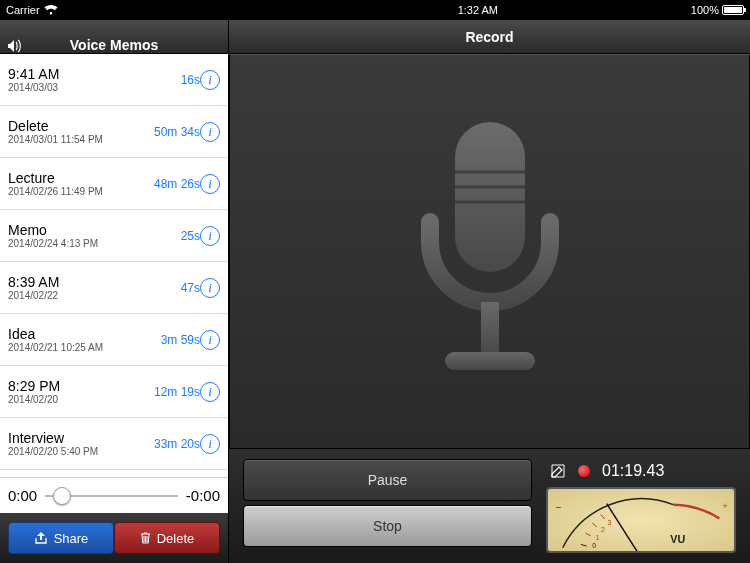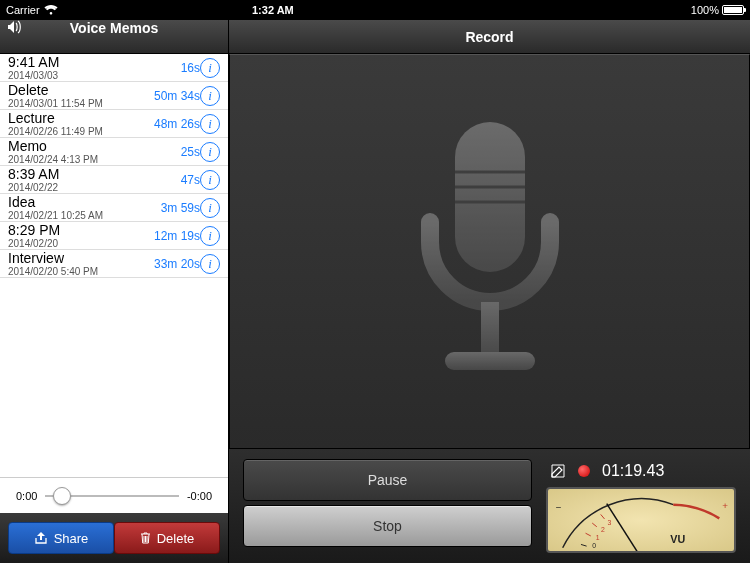--- a/index.html
+++ b/index.html
@@ -1,37 +1,37 @@
 <!DOCTYPE html>
 <html><head>
 <meta charset="utf-8">
 <style>
 *{margin:0;padding:0;box-sizing:border-box;font-family:-apple-system,Helvetica,Arial,sans-serif}
 body{width:750px;height:563px;background:#000;overflow:hidden}
 .statusbar{height:20px;background:#000;color:#fff;display:flex;align-items:center;font-size:11px;padding:6px 6px;justify-content:space-between}
 .sb-left{flex:1;display:flex;align-items:center;gap:4px}
-.sb-center{flex:1;text-align:left;font-weight:700}
+.sb-center{flex:1;text-align:right;font-weight:400}
 .sb-right{flex:1;text-align:left;display:flex;justify-content:flex-end;align-items:center;gap:3px}
 .sb-wifi svg{display:block}
 .battery{display:inline-block;width:22px;height:10px;border:1px solid #fff;border-radius:2px;position:relative}
 .battery::after{content:"";position:absolute;right:-3px;top:2px;width:2px;height:4px;background:#fff;border-radius:0 1px 1px 0}
 .battery-fill{position:absolute;left:1px;top:1px;bottom:1px;right:1px;background:#fff}
 .main{display:flex;height:543px}
 .sidebar{width:229px;height:100%;display:flex;flex-direction:column;background:#fff;border-right:1px solid #000}
-.sidebar-header{height:34px;background:linear-gradient(#4a4a4a,#2a2a2a);display:flex;align-items:flex-start;color:#fff;border-bottom:1px solid #000;position:relative}
+.sidebar-header{height:34px;background:linear-gradient(#4a4a4a,#2a2a2a);display:flex;align-items:flex-end;color:#fff;border-bottom:1px solid #000;position:relative}
 .speaker-icon{width:32px;display:flex;justify-content:center}
 .sidebar-title{position:absolute;left:0;right:0;text-align:center;font-size:14px;font-weight:600}
 .list{flex:1;overflow:auto;background:#fff}
-.row{height:28px;border-bottom:1px solid #ddd;display:flex;align-items:center;padding:10px 8px}
+.row{height:52px;border-bottom:1px solid #ddd;display:flex;align-items:center;padding:10px 8px}
 .row-text{flex:1}
 .row-title{font-size:14px;color:#000}
 .row-sub{font-size:10px;color:#555}
 .row-dur{color:#1a7cff;font-size:12px;}
 .info-btn{width:20px;height:20px;border:1.5px solid #1a7cff;border-radius:50%;display:flex;align-items:center;justify-content:center;color:#1a7cff;font-size:13px;font-family:Georgia,serif;font-style:italic}
-.playbar{height:36px;background:#fff;border-top:1px solid #ccc;display:flex;align-items:center;padding:0 16px;font-size:11px}
+.playbar{height:36px;background:#fff;border-top:1px solid #ccc;display:flex;align-items:center;padding:0 8px;font-size:15px}
 .slider{flex:1;height:2px;background:#bbb;margin:0 8px;position:relative}
 .knob{width:18px;height:18px;background:#fff;border:1px solid #999;border-radius:50%;position:absolute;top:-8px;left:8px;box-shadow:0 1px 2px rgba(0,0,0,.3)}
 .btnbar{height:50px;background:linear-gradient(#3a3a3a,#1a1a1a);display:flex;align-items:center;justify-content:space-around;padding:0 8px;}
 .share-btn,.delete-btn{flex:1;height:32px;border-radius:4px;color:#fff;font-size:13px;display:flex;align-items:center;justify-content:center;gap:6px;border:1px solid rgba(0,0,0,.5)}
 .share-btn{background:linear-gradient(#2a6fd6,#1a4fa6);border:1px solid #0a3a86}
 .delete-btn{background:linear-gradient(#c23a3a,#8a1a1a);border:1px solid #6a0a0a}
 .content{flex:1;height:100%;display:flex;flex-direction:column;background:#000}
 .content-header{height:34px;background:linear-gradient(#4a4a4a,#2a2a2a);color:#fff;display:flex;align-items:center;justify-content:center;font-size:14px;font-weight:700;border-bottom:1px solid #000}
 .canvas{flex:1;background:linear-gradient(#3a3a3a,#2a2a2a);border:1px solid #000;border-top:1px solid #555;display:flex;align-items:center;justify-content:center;margin:0}
 .mic{opacity:.65}

